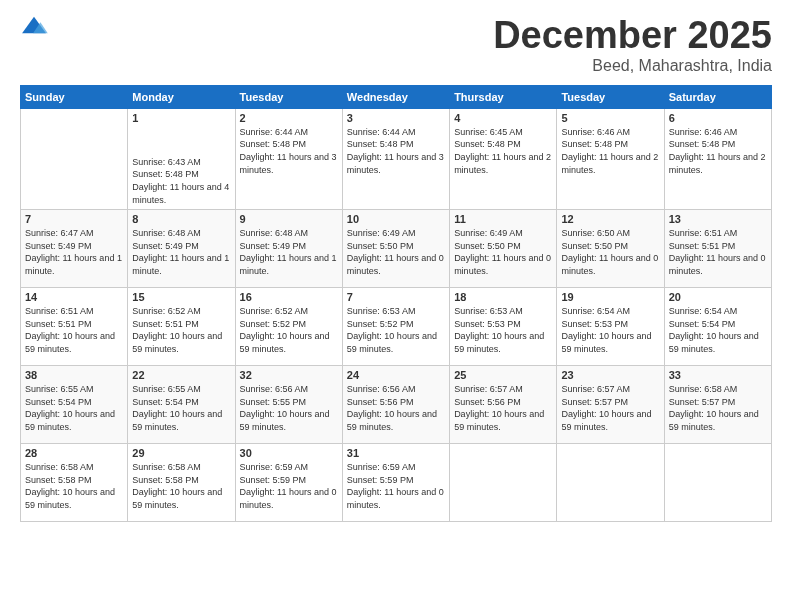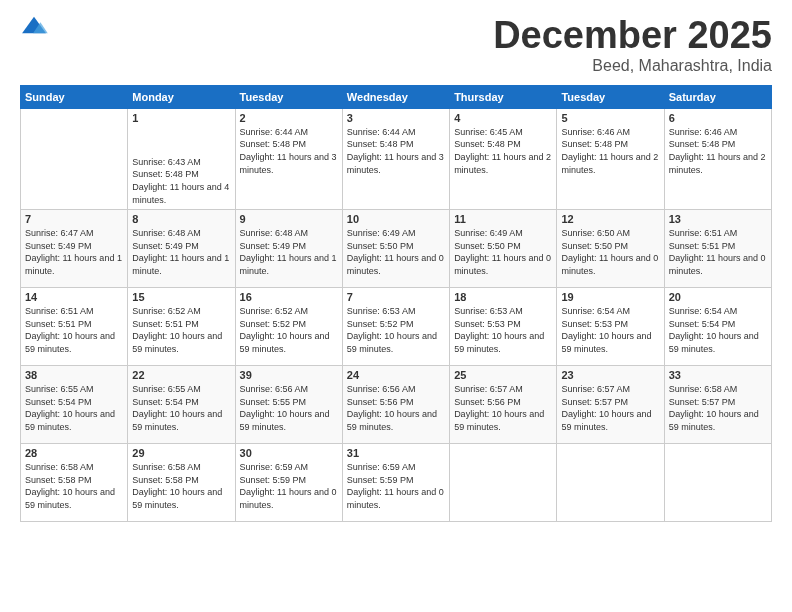--- a/index.html
+++ b/index.html
@@ -253,21 +253,21 @@
 Sunset: 5:54 PM
 Daylight: 10 hours and 59 minutes.</div>
           </td>
           <td>
             <div class="day-number">22</div>
             <div class="day-info" style="white-space: pre-line;">Sunrise: 6:55 AM
 Sunset: 5:54 PM
 Daylight: 10 hours and 59 minutes.</div>
           </td>
           <td>
-            <div class="day-number">39</div>
+            <div class="day-number">32</div>
             <div class="day-info" style="white-space: pre-line;">Sunrise: 6:56 AM
 Sunset: 5:55 PM
 Daylight: 10 hours and 59 minutes.</div>
           </td>
           <td>
             <div class="day-number">24</div>
             <div class="day-info" style="white-space: pre-line;">Sunrise: 6:56 AM
 Sunset: 5:56 PM
 Daylight: 10 hours and 59 minutes.</div>
           </td>

